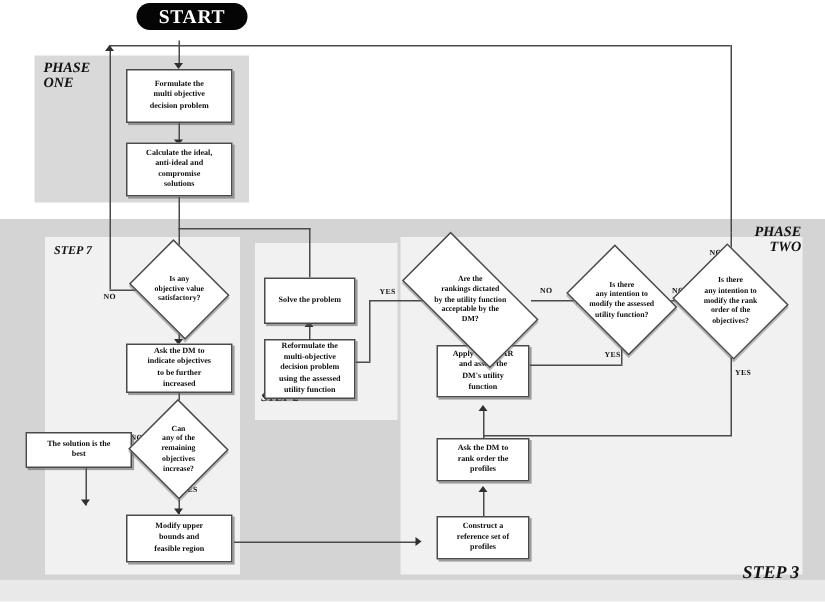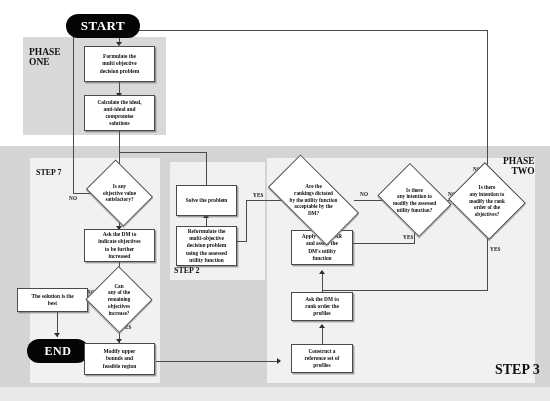--- a/index.html
+++ b/index.html
@@ -14,44 +14,43 @@
   .band{position:absolute;}
   #phase-two-band{left:0;top:146px;width:550px;height:241px;background:#d4d4d4;}
   #phase-one-band{left:23px;top:37px;width:143px;height:98px;background:#d9d9d9;}
   #step1-band{left:30px;top:158px;width:130px;height:225px;background:#f1f1f1;}
   #step3-band{left:170px;top:162px;width:95px;height:118px;background:#f1f1f1;}
   #step2-band{left:267px;top:158px;width:268px;height:225px;background:#f1f1f1;}
   #bottom-strip{left:0;top:387px;width:550px;height:14px;background:#e9e9e9;}
 
   .band-label{
     position:absolute;
-    font-weight:bold;
+    font-style:italic;font-weight:bold;
     color:#111;
     line-height:1.08;
     white-space:pre-line;
-    margin-top:6px;
   }
   #phase-one-label{left:29px;top:41px;font-size:9.5px;}
   #phase-two-label{left:503px;top:150px;font-size:9.5px;text-align:right;}
   #step1-label{left:36px;top:163px;font-size:8px;}
   #step3-label{left:174px;top:261px;font-size:8px;}
-  #step2-label{left:495px;top:356px;font-size:14px;}
+  #step2-label{left:495px;top:375px;font-size:12px;}
 
   
   .terminator{
     position:absolute;
     background:#050505;
     border-radius:999px;
     color:#fff;
     display:flex;align-items:center;justify-content:center;
     font-weight:bold;
     letter-spacing:.5px;
     box-shadow:0 0 0 0 #000;
   }
-  #start-node{left:66px;top:2px;width:74px;height:24px;font-size:13px;margin-top:12px;}
+  #start-node{left:91px;top:2px;width:74px;height:18px;font-size:13px;}
   #end-node{left:27px;top:339px;width:62px;height:24px;font-size:12px;}
 
   
   .proc{
     position:absolute;
     background:#ffffff;
     border:1px solid #4a4a4a;
     box-shadow:1.4px 1.4px 0 rgba(90,90,90,.55);
     display:flex;align-items:center;justify-content:center;
     text-align:center;
@@ -196,21 +195,20 @@
   <div class="elabel" style="left:87px;top:289px;">NO</div>
   <div class="elabel" style="left:121px;top:324px;">YES</div>
   <div class="elabel" style="left:253px;top:192px;">YES</div>
   <div class="elabel" style="left:360px;top:191px;">NO</div>
   <div class="elabel" style="left:448px;top:191px;">NO</div>
   <div class="elabel" style="left:403px;top:234px;">YES</div>
   <div class="elabel" style="left:473px;top:166px;">NO</div>
   <div class="elabel" style="left:490px;top:246px;">YES</div>
 
   <div class="terminator" id="start-node">START</div>
-  <div class="terminator" id="end-node">END</div>
 
   <div class="proc" style="left:84px;top:46px;width:71px;height:36px;">Formulate the
 multi objective
 decision problem</div>
 
   <div class="proc" style="left:84px;top:95px;width:71px;height:36px;">Calculate the ideal,
 anti-ideal and
 compromise
 solutions</div>
 

